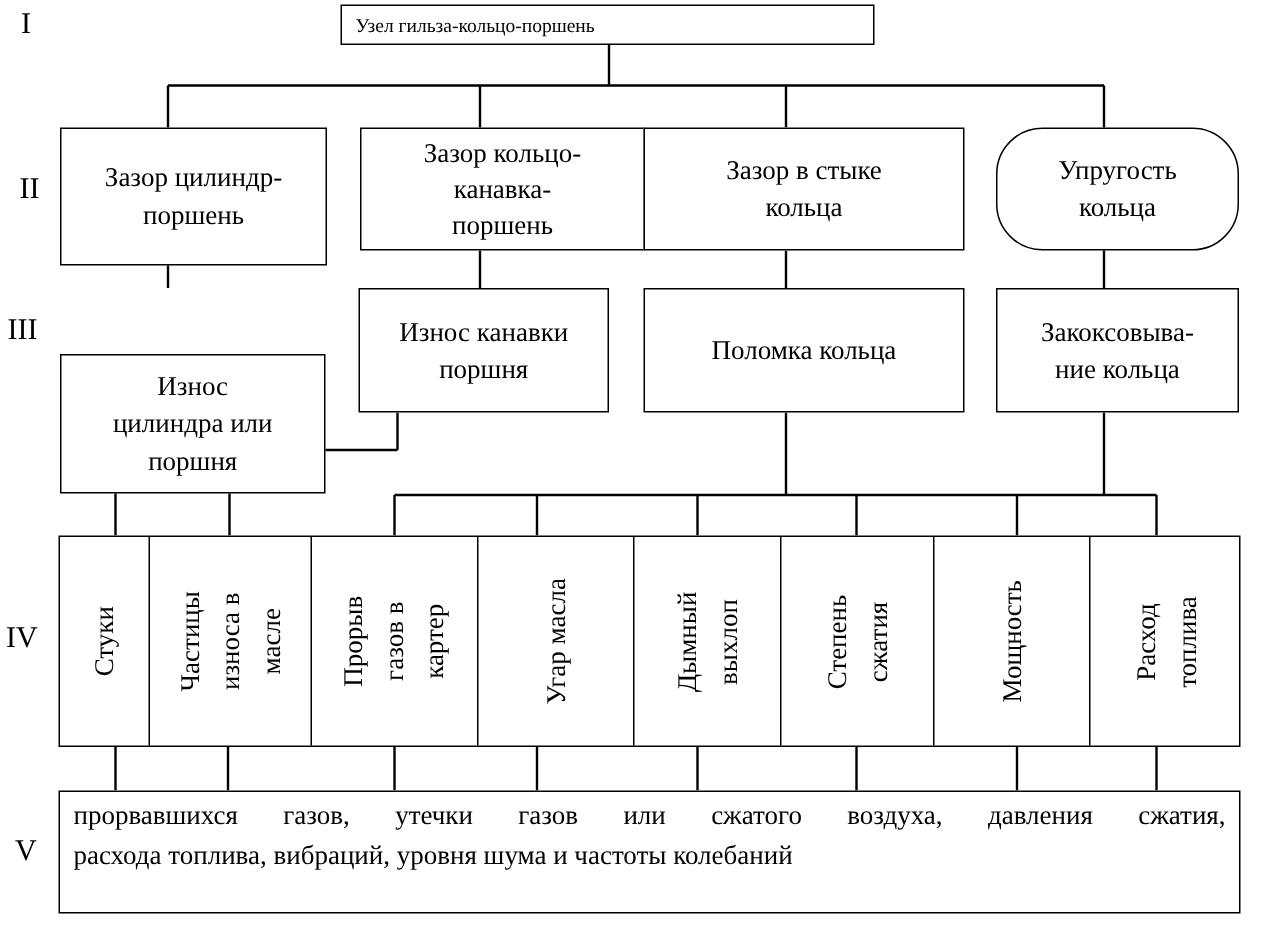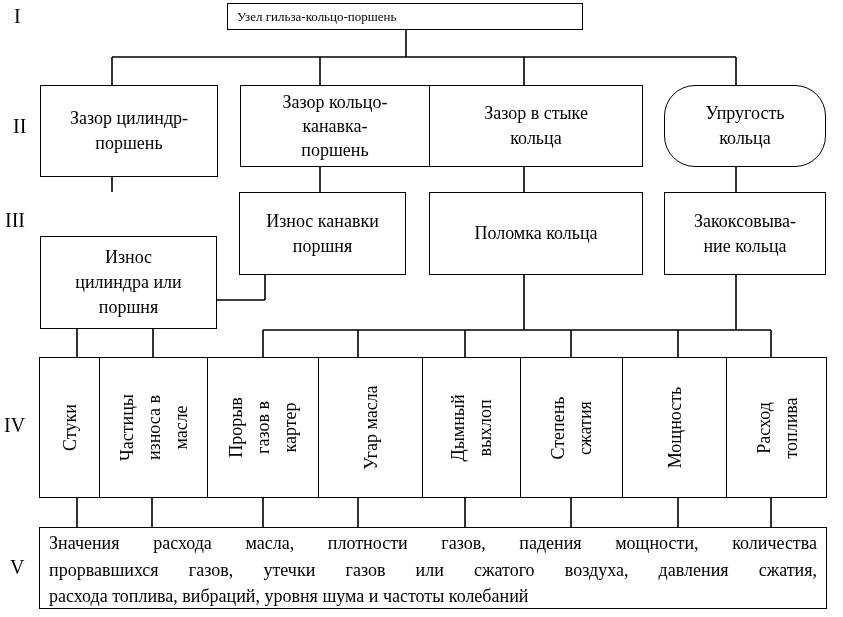--- a/index.html
+++ b/index.html
@@ -163,18 +163,17 @@
     <div class="cell4" style="width:104px;">
         <div class="vtext">Мощность</div>
       </div>
     <div class="cell4" style="width:102px;">
         <div class="vtext">Расход
 топлива</div>
       </div>
   </div>
 
   <div id="box5">
-    <div class="jline">Значения расхода масла, плотности газов, падения мощности, количества</div>
     <div class="jline">прорвавшихся газов, утечки газов или сжатого воздуха, давления сжатия,</div>
     <div class="jline last">расхода топлива, вибраций, уровня шума и частоты колебаний</div>
   </div>
 
 </div>
 
 </body></html>

